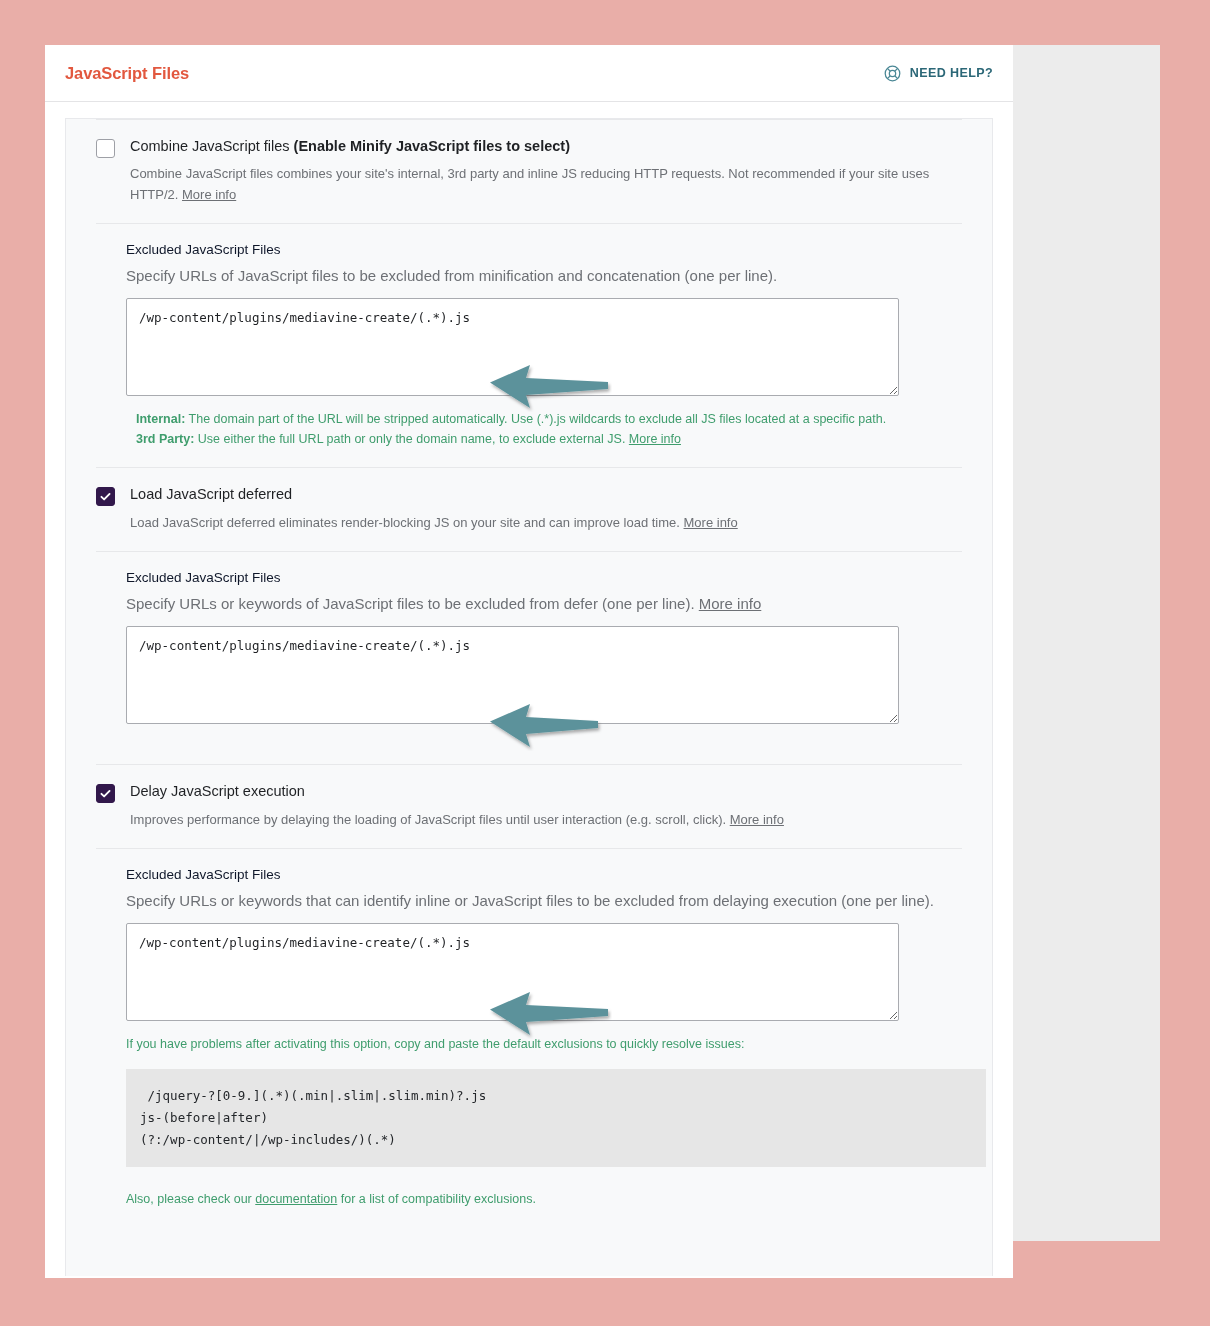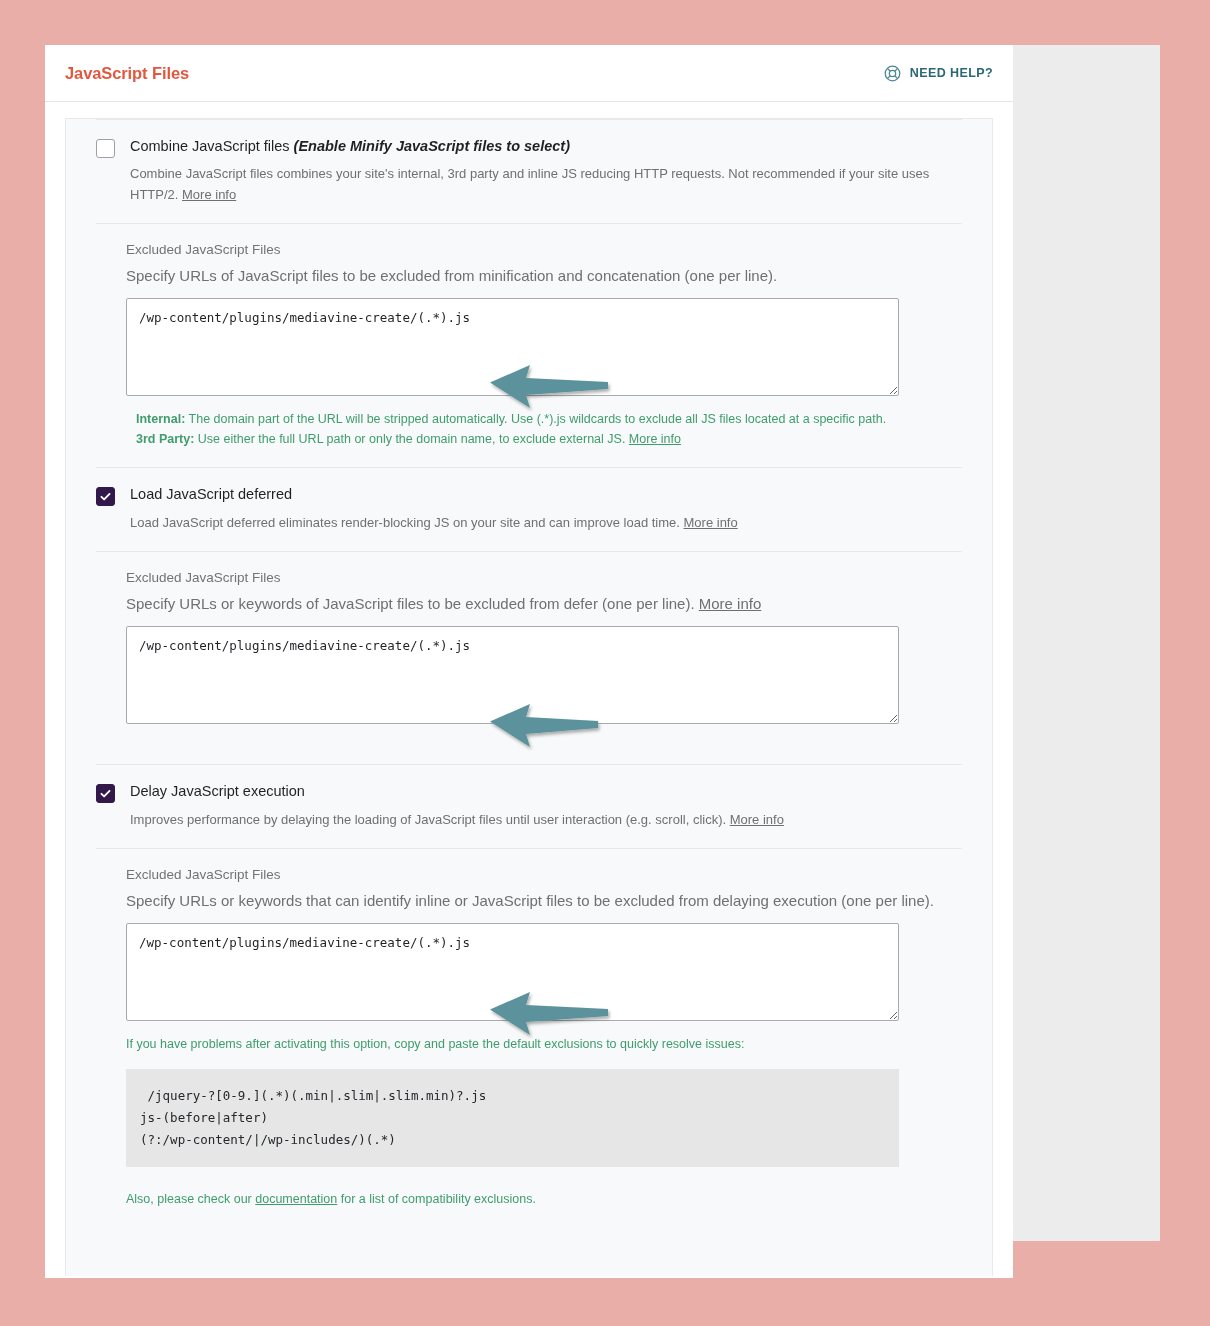--- a/index.html
+++ b/index.html
@@ -92,32 +92,32 @@
   .cbx.on { background: #32184b; border: 1px solid #32184b; }
   .cbx.off { background: #ffffff; border: 1px solid #9ea0a6; }
   .cbx.on svg { position: absolute; left: 2px; top: 2px; }
 
   .opt-body { flex: 1 1 auto; }
   .opt-label {
     font-size: 14.5px;
     color: #1f2124;
     line-height: 1.2;
   }
-  .opt-label .hint { font-style: italic; font-weight: bold; }
+  .opt-label .hint { font-weight: bold; }
   .opt-desc {
     margin-top: 9px;
     font-size: 13px;
     color: #6d7075;
     line-height: 1.55;
     max-width: 855px;
   }
 
   .sub-title {
     font-size: 13.5px;
-    color: #737373;
+    color: #0f172a;
     margin-bottom: 8px;
   }
   .sub-desc {
     font-size: 15px;
     color: #6d7075;
     line-height: 1.5;
   }
 
   a.more, .link-u {
     color: #6d7075;
@@ -150,21 +150,21 @@
     font-size: 12.5px;
     color: #3f9d6d;
     line-height: 1.6;
     max-width: 775px;
   }
   .green-note b { font-weight: bold; margin-left: 10px; }
   .green-note .link-u { color: #3f9d6d; }
 
   .code-block {
     margin-top: 15px;
-    width: 773px;
+    width: 860px;
     background: #e6e6e6;
     padding: 16px 0 16px 14px;
     font-family: "DejaVu Sans Mono", monospace;
     font-size: 12.5px;
     color: #23262a;
     line-height: 1.75;
     white-space: pre;
   }
 
   .tail-note { margin-top: 22px; }

